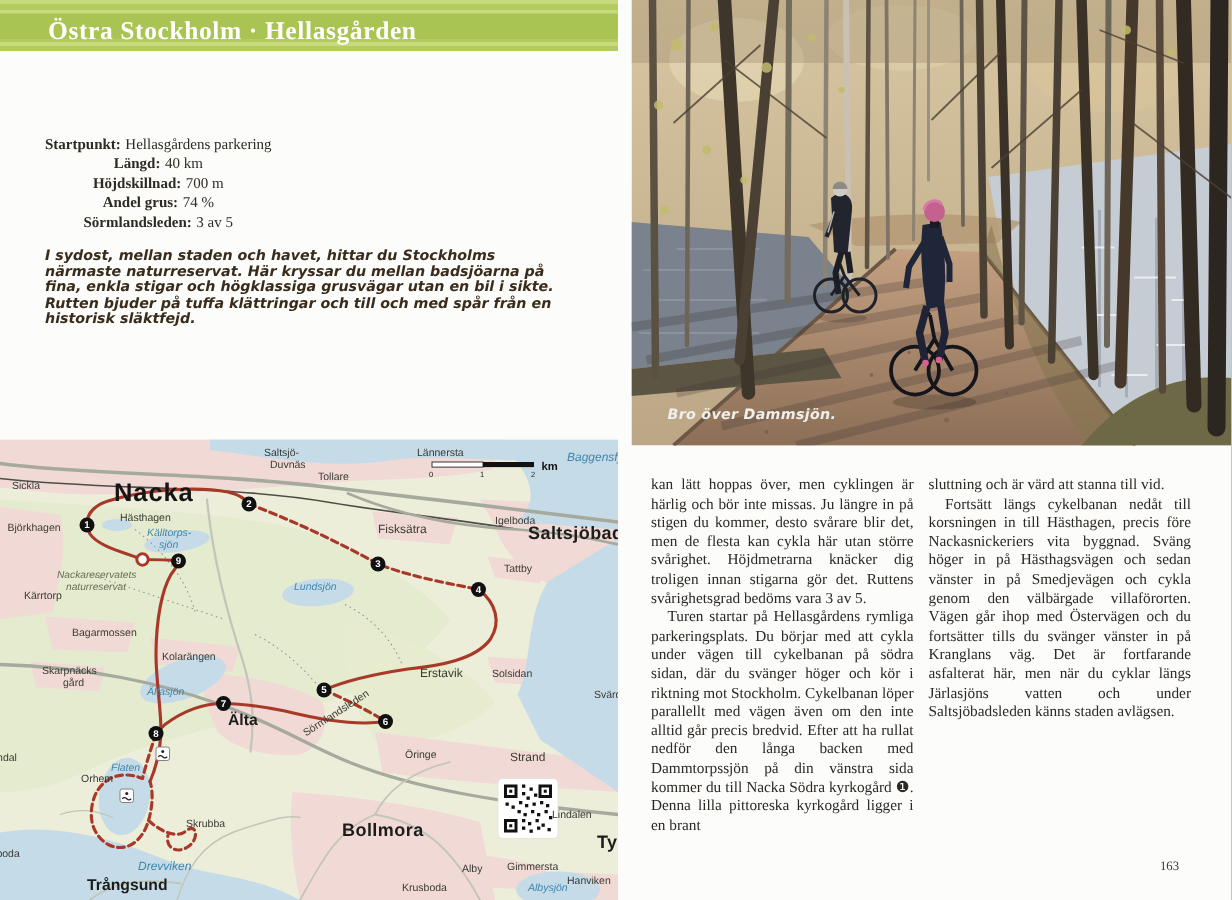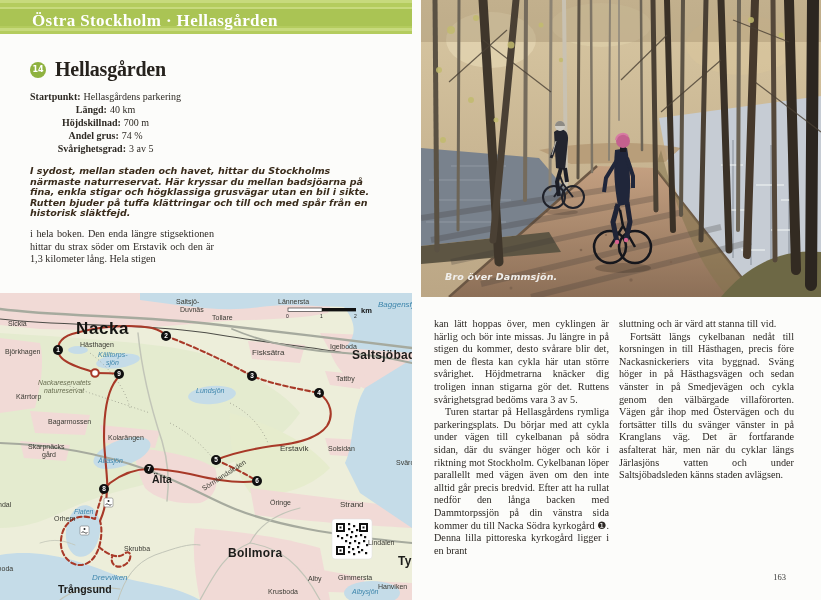--- a/index.html
+++ b/index.html
@@ -58,38 +58,33 @@
 </head>
 <body>
 
 <div class="spread">
 
   <div class="header-bar">
     <div class="header-band"></div>
     <span class="breadcrumb">Östra Stockholm · Hellasgården</span>
   </div>
 
-  <div class="route-header">
-    <span class="badge">14</span>
-    <h1 class="route-title">Hellasgården</h1>
-  </div>
 
   <div class="facts">
 
   <div class="fact-row"><b>Startpunkt:</b><span>Hellasgårdens parkering</span></div>
       <div class="fact-row"><b>Längd:</b><span>40 km</span></div>
       <div class="fact-row"><b>Höjdskillnad:</b><span>700 m</span></div>
       <div class="fact-row"><b>Andel grus:</b><span>74 %</span></div>
-      <div class="fact-row"><b>Svårighetsgrad:</b><span>3 av 5</span></div>
+      <div class="fact-row"><b>Sörmlandsleden:</b><span>3 av 5</span></div>
     </div>
 
   <div class="intro">I sydost, mellan staden och havet, hittar du Stockholms närmaste naturreservat. Här kryssar du mellan badsjöarna på fina, enkla stigar och högklassiga grusvägar utan en bil i sikte. Rutten bjuder på tuffa klättringar och till och med spår från en historisk släktfejd.</div>
 
   <div class="body-cols">
-    <div class="bcol">i hela boken. Den enda längre stigsektionen hittar du strax söder om Erstavik och den är 1,3 kilometer lång. Hela stigen</div>
   </div>
 
   <div class="map">
     <svg width="412" height="307" viewBox="0 0 412 307">
       <rect width="412" height="307" fill="#edeeda"></rect>
 
       <path d="M0,40 C80,45 160,50 200,60 C240,75 280,95 300,120 C280,150 240,170 200,180 C150,190 100,200 60,220 C40,230 20,235 0,235 Z" fill="#e4ebcf"></path>
       <path d="M230,120 C270,130 310,150 330,175 C310,195 280,205 250,200 C235,180 228,150 230,120 Z" fill="#e6eccd"></path>
 
       <g fill="#f1dad6">

